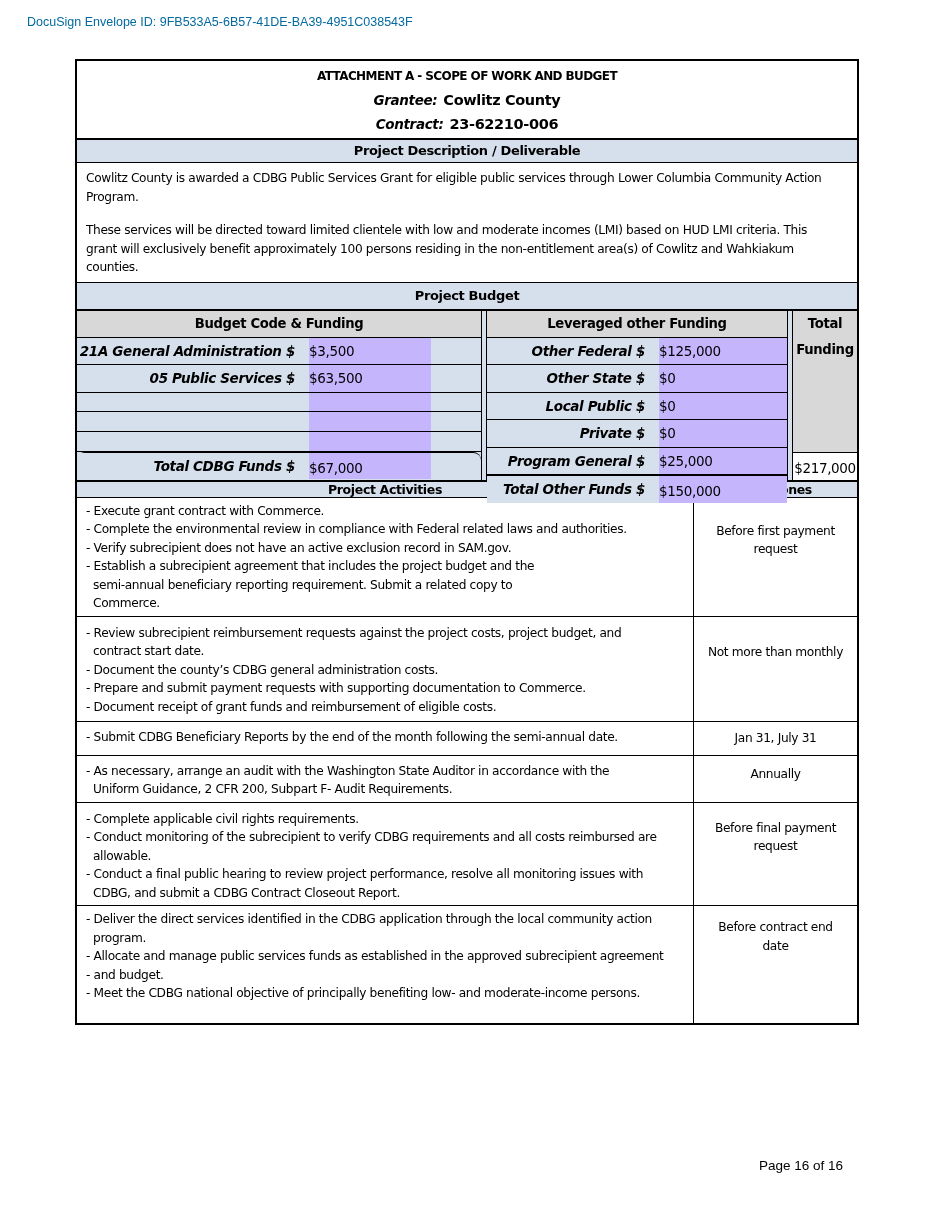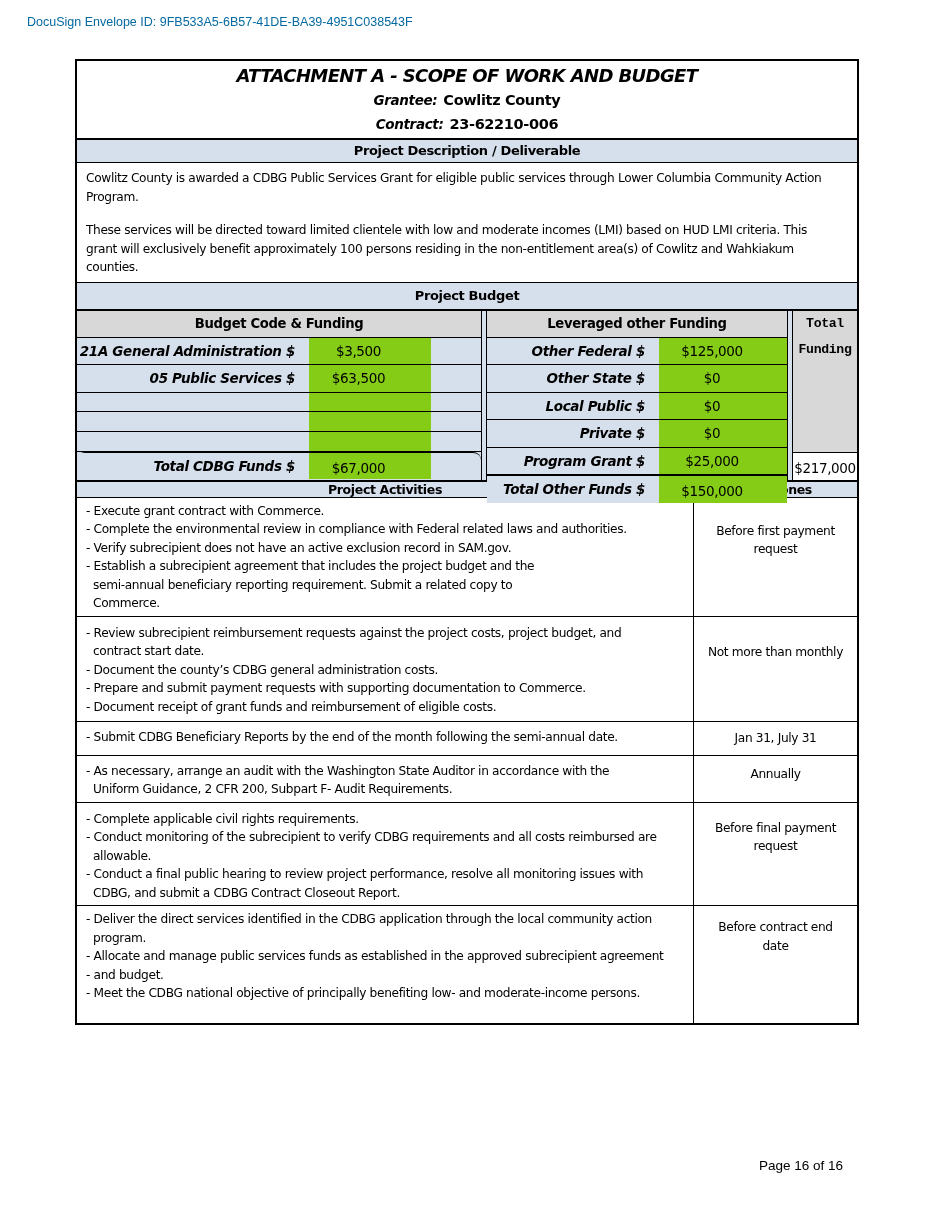--- a/index.html
+++ b/index.html
@@ -1,43 +1,43 @@
 <!DOCTYPE html>
 <html><head>
   <meta charset="utf-8">
   <style>
     html, body { margin: 0; padding: 0; background: #ffffff; }
     body { width: 933px; height: 1208px; position: relative; font-family: "Liberation Sans", sans-serif; color: #000; overflow: hidden; }
     .envelope { position: absolute; left: 27px; top: 15px; font-size: 12.5px; font-family: "Liberation Sans", sans-serif; color: #0369a1; }
     .page-num { position: absolute; left: 759px; top: 1158px; font-size: 13.5px; font-family: "Liberation Sans", sans-serif; }
     .doc { position: absolute; left: 75px; top: 59px; width: 780px; border: 2px solid #000; font-family: "DejaVu Sans", sans-serif; font-size: 12.2px; letter-spacing: -0.35px; }
     .header { text-align: center; padding-top: 3px; height: 79px; box-sizing: border-box; border-bottom: 2px solid #000; }
-    .title { font-weight: bold; font-size: 18px; letter-spacing: -0.6px; line-height: 24px; font-style: italic; }
+    .title { font-weight: bold; font-size: 12px; letter-spacing: -0.6px; line-height: 24px; }
     .hline { font-size: 14.5px; line-height: 24px; }
     .hline .lbl { font-style: italic; font-weight: bold; font-size: 13.5px; margin-right: 6px; }
     .hline .val { font-weight: bold; }
     .band { background: #d6dfec; text-align: center; font-weight: bold; font-size: 13px; border-bottom: 1.5px solid #000; }
     .desc { padding: 6px 26px 5px 9px; line-height: 18.5px; border-bottom: 1px solid #000; }
     .desc p { margin: 0 0 15px 0; }
     .desc p:last-child { margin-bottom: 0; }
     .budget { position: relative; height: 197px; border-bottom: 2.5px solid #000; }
     .budget-title { height: 26px; line-height: 26px; background: #d6dfec; text-align: center; font-weight: bold; font-size: 13px; border-bottom: 2px solid #000; }
     .bgrid { position: absolute; top: 28px; left: 0; right: 0; bottom: 0; display: flex; background: #d6dfec; }
     .col { position: relative; display: flex; flex-direction: column; }
     .sep { width: 4px; background: #d6dfec; border-left: 1.5px solid #000; border-right: 1.5px solid #000; }
     .colhead { height: 26px; line-height: 26px; background: #d8d8d8; text-align: center; font-weight: bold; font-size: 13.2px; border-bottom: 1.5px solid #000; }
     .row { display: flex; height: 26.5px; border-bottom: 1px solid #000; }
     .row:last-child { border-bottom: none; }
     .row .k { background: #d6dfec; text-align: right; font-weight: bold; font-style: italic; font-size: 13.5px; line-height: 27px; padding-right: 14px; box-sizing: border-box; }
-    .row .v { background: #84cc16; text-align: center; font-size: 13.5px; line-height: 27px; padding-right: 24px; box-sizing: border-box; }
+    .row .v { background: #c4b5fd; text-align: left; font-size: 13.5px; line-height: 27px; padding-right: 24px; box-sizing: border-box; }
     .row.total .v { line-height: 31px; }
     .c1 { width: 404px; } .c1 .k { width: 232px; } .c1 .v { width: 122px; padding-right: 23px; }
     .c2 { width: 300px; } .c2 .k { width: 172px; } .c2 .v { width: 128px; padding-right: 22px; }
     .c3 { flex: 1; }
-    .tf-head { background: #d8d8d8; text-align: center; font-weight: bold; font-size: 13.2px; line-height: 26px; height: 162px; border-bottom: 1.5px solid #000; font-family: Liberation Mono, monospace; }
+    .tf-head { background: #d8d8d8; text-align: center; font-weight: bold; font-size: 13.2px; line-height: 26px; height: 162px; border-bottom: 1.5px solid #000; }
     .tf-val { background: #fff; text-align: center; font-size: 13.5px; line-height: 30px; height: 27px; }
     .acts { width: 100%; border-collapse: collapse; }
     .acts th { background: #d6dfec; font-weight: bold; font-size: 12.5px; height: 15px; line-height: 15px; padding: 0; border-bottom: 1.5px solid #000; }
     .acts td { vertical-align: top; border-bottom: 1px solid #000; padding: 4px 9px 3px 9px; line-height: 18.5px; }
     .acts tr:last-child td { border-bottom: none; }
     .acts .mcol { width: 135px; border-left: 1.5px solid #000; text-align: center; padding: 0 4px; vertical-align: middle; }
     .acts .top td.mcol { vertical-align: top; padding-top: 16px; }
     .act-line { display: block; padding-left: 7px; text-indent: -7px; }
   </style>
 </head>
@@ -105,21 +105,21 @@
           </div>
         <div class="row">
             <div class="k">Local Public $</div>
             <div class="v">$0</div>
           </div>
         <div class="row">
             <div class="k">Private $</div>
             <div class="v">$0</div>
           </div>
         <div class="row">
-            <div class="k">Program Grant $</div>
+            <div class="k">Program General $</div>
             <div class="v">$25,000</div>
           </div>
         <div class="row total" style="border-top:1px solid #000;">
             <div class="k">Total Other Funds $</div>
             <div class="v">$150,000</div>
           </div>
       </div>
       <div class="sep"></div>
       <div class="col c3">
         <div class="tf-head">Total Funding</div>

